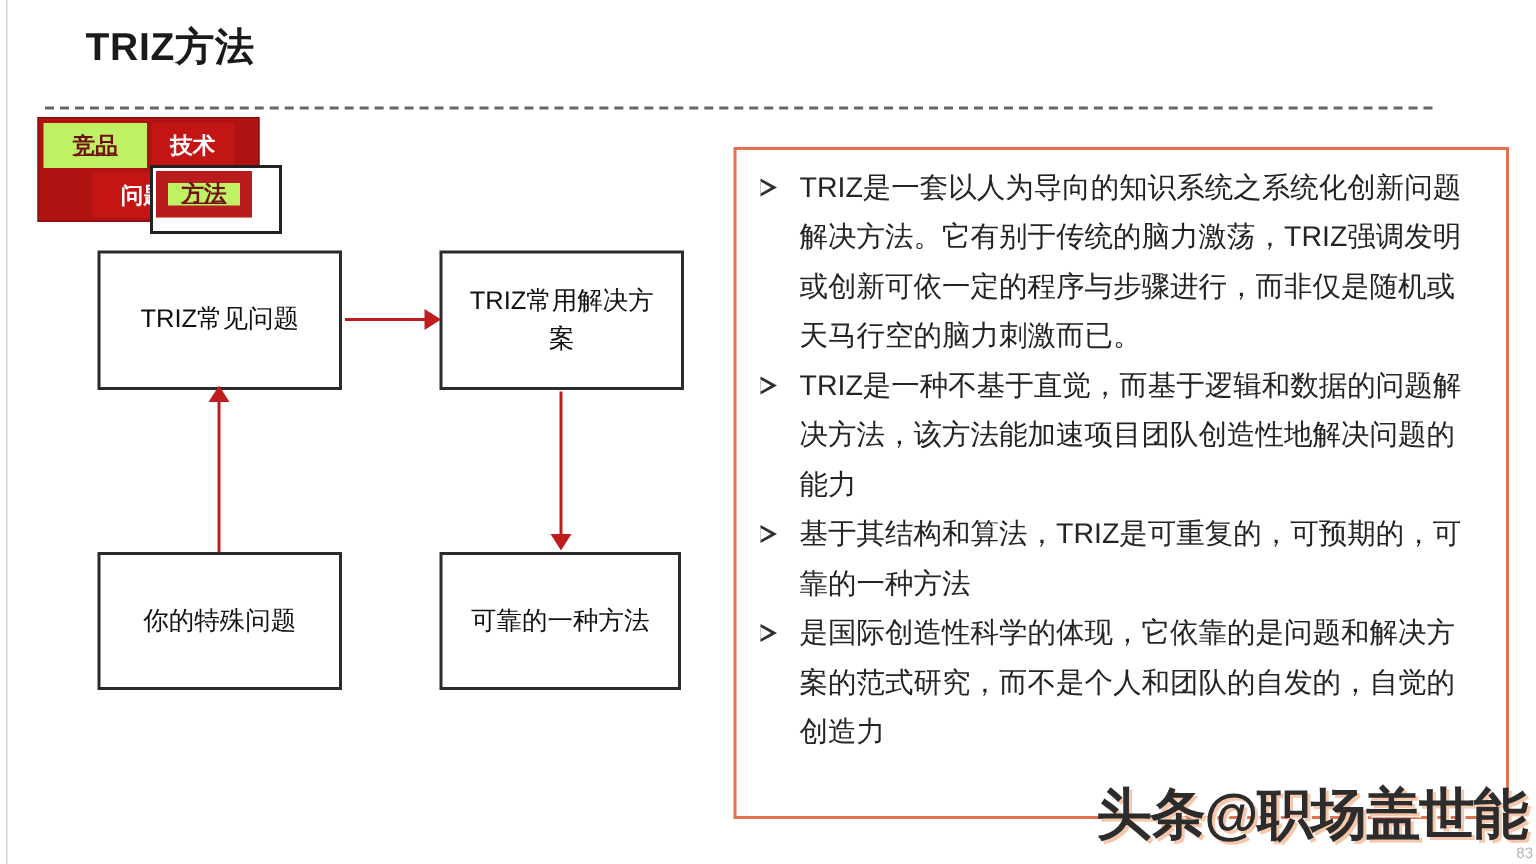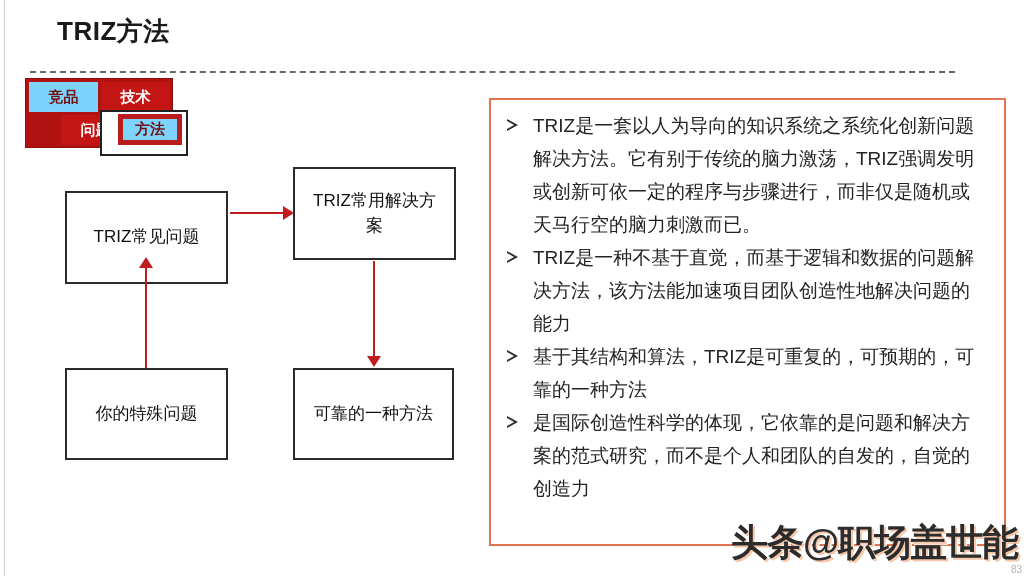--- a/index.html
+++ b/index.html
@@ -14,35 +14,35 @@
     color:#1a1a1a; letter-spacing:0.5px;
   }
   .dashed-rule { position:absolute; left:30px; top:71px; width:925px; height:0; border-top:2px dashed #676767; }
 
   
   .quad-backing { position:absolute; left:25px; top:78px; width:148px; height:70px; background:#b01212; border:1px solid #8d0d0d; }
   .quad-cell {
     position:absolute; display:flex; align-items:center; justify-content:center;
     font-size:15px; font-weight:bold;
   }
-  .quad-pink { background:#7dd3fc; color:#701010; }
+  .quad-pink { background:#bef264; color:#701010;text-decoration:underline; }
   .quad-red  { background:#c41515; color:#ffffff; }
   .qc-a { left:29px;  top:82px;  width:69px; height:30px; }
-  .qc-b { left:101px; top:82px;  width:69px; height:30px; }
+  .qc-b { left:101px; top:82px;  width:55px; height:30px; }
   .qc-c { left:29px;  top:115px; width:69px; height:30px;margin-left:32px; }
   .white-box { position:absolute; left:100px; top:110px; width:88px; height:46px; background:#ffffff; border:2px solid #222222; }
-  .qc-d { left:118px; top:114px; width:64px; height:31px; border:5px solid #b91c1c; }
+  .qc-d { left:104px; top:114px; width:64px; height:31px; border:8px solid #b91c1c; }
 
   
   .flow-box {
     position:absolute; background:#ffffff; border:2px solid #2b2b2b;
     display:flex; align-items:center; justify-content:center; text-align:center;
     font-size:17px; color:#111111; padding:0 14px; line-height:1.45;
   }
-  .fb1 { left:65px;  top:167px; width:163px; height:93px;margin-top:24px; }
+  .fb1 { left:65px;  top:167px; width:163px; height:93px; }
   .fb2 { left:293px; top:167px; width:163px; height:93px; }
   .fb3 { left:65px;  top:368px; width:163px; height:92px; }
   .fb4 { left:293px; top:368px; width:161px; height:92px; }
 
   
   .arr-line { position:absolute; background:#bf1d1d; }
   .arr-h  { left:230px; top:212px; width:54px; height:2px; }
   .arr-vd { left:373px; top:261px; width:2px; height:97px; }
   .arr-vu { left:145px; top:266px; width:2px; height:102px; }
   .arr-head { position:absolute; width:0; height:0; }

